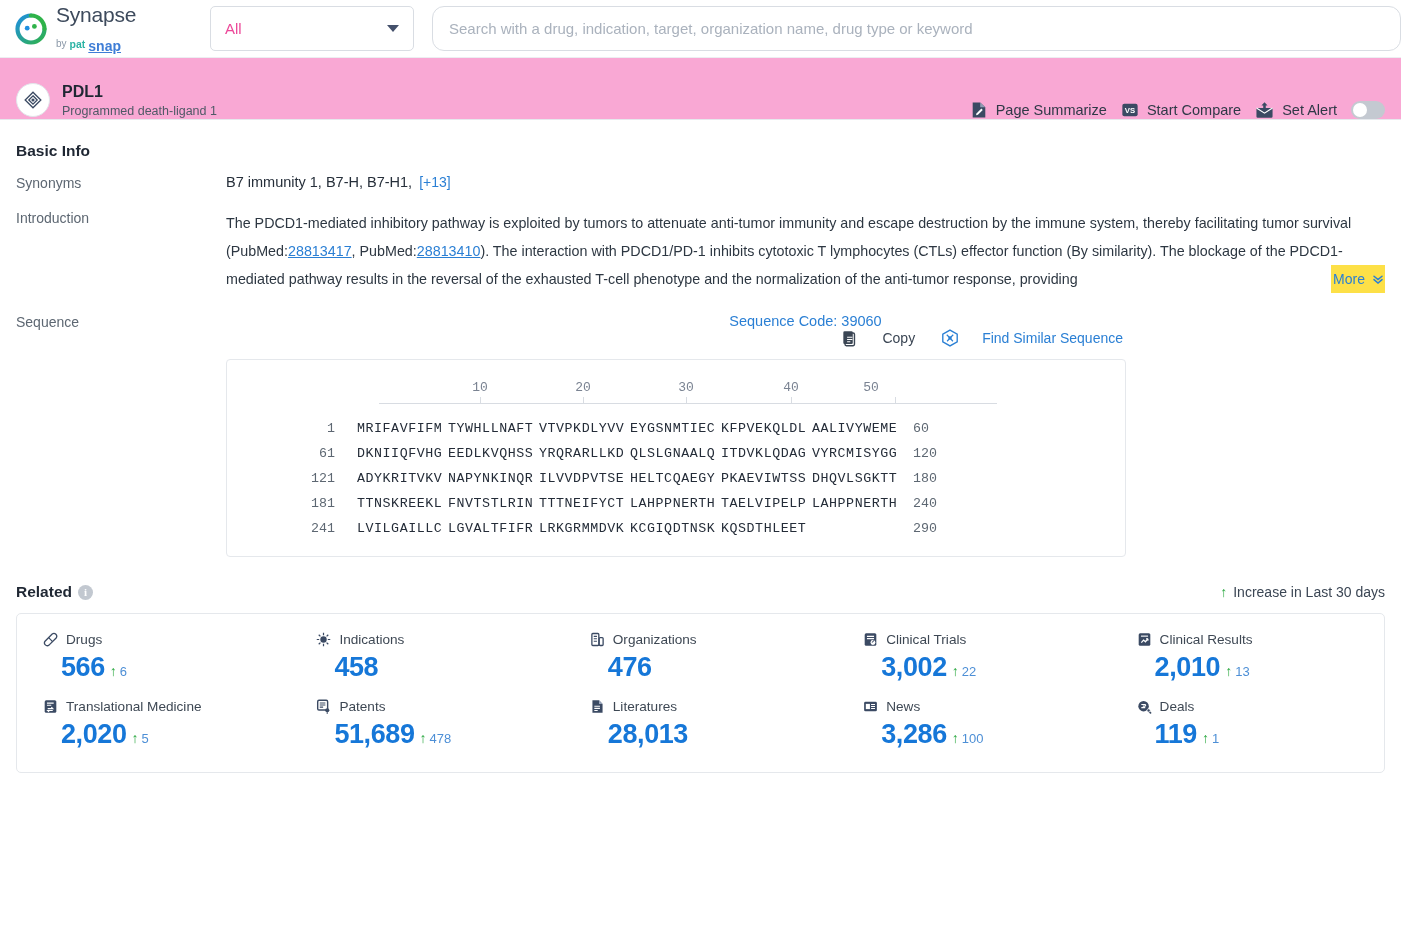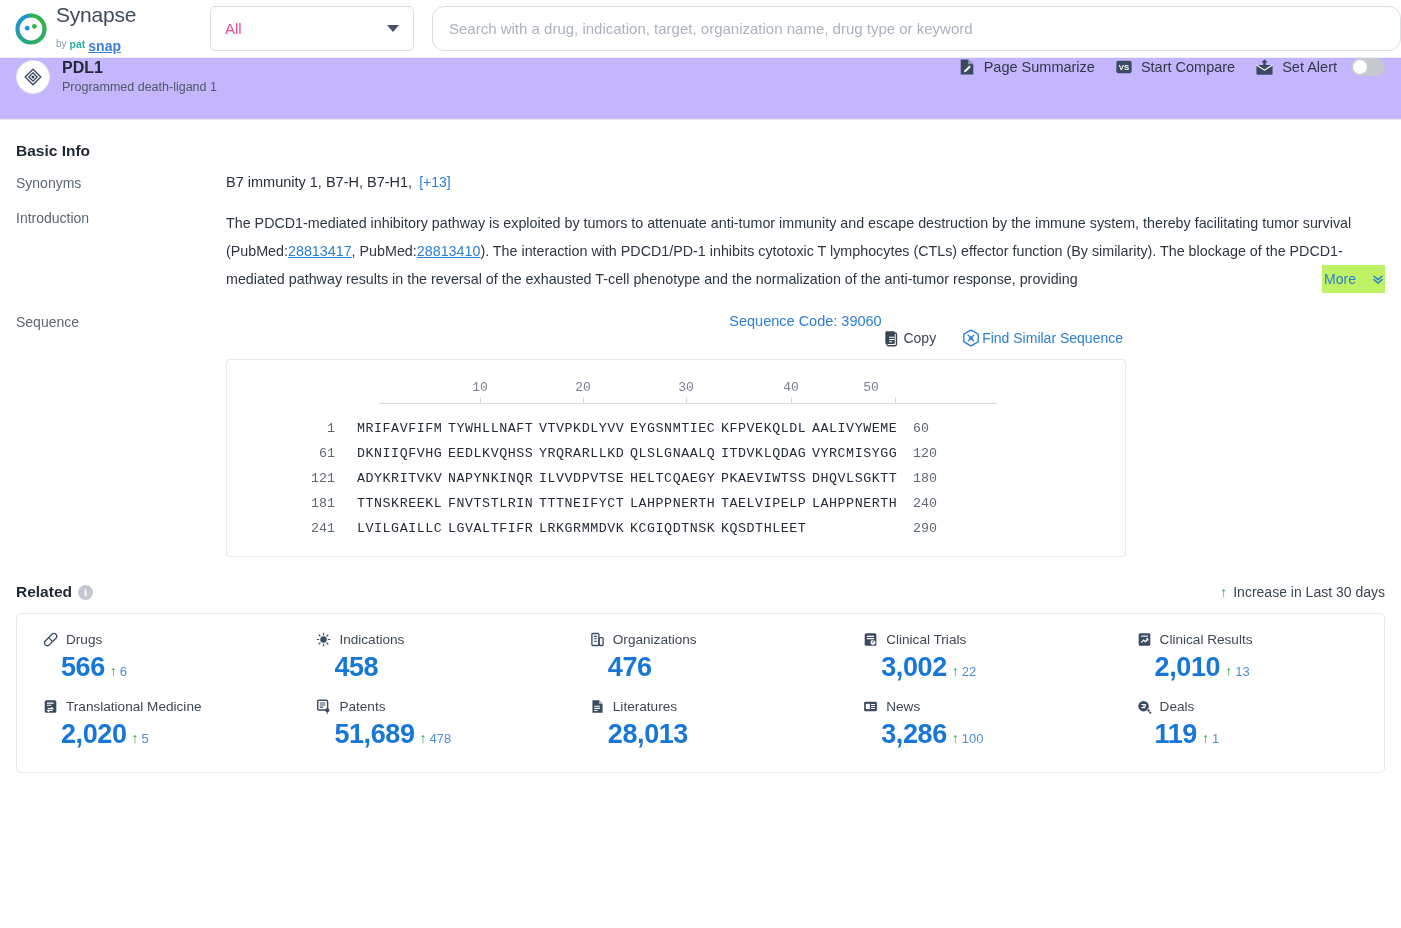--- a/index.html
+++ b/index.html
@@ -64,37 +64,37 @@
     font-family: "Liberation Sans", sans-serif;
     color: #333;
     background: transparent;
   }
   .search-box input::placeholder { color: #aab2bd; }
 
   
   .target-header {
     height: 62px;
     display: flex;
-    align-items: flex-start;
+    align-items: flex-end;
     padding: 0 16px 0 16px;
     border-bottom: 1px solid #e6e9ed;
-    background: #c4b5fd;
+    background: #f9a8d4;
   }
   .target-left { display: flex; align-items: center; gap: 12px; }
   .target-icon-circle {
     width: 34px; height: 34px; border-radius: 50%;
     border: 1px solid #e2e5ea;
     display: flex; align-items: center; justify-content: center;
     background: #fff;
   }
   .target-names { display: flex; flex-direction: column; justify-content: center; }
   .target-title { font-size: 16px; font-weight: bold; color: #1f2733; line-height: 1.25; }
   .target-sub { font-size: 12.5px; color: #4f5966; line-height: 1.3; margin-top: 1px; }
 
-  .target-actions { margin-left: auto; display: flex; align-items: center; gap: 20px; }
+  .target-actions { margin-left: auto; display: flex; align-items: center; gap: 14px; }
   .action-btn { display: flex; align-items: center; gap: 8px; cursor: pointer; }
   .action-btn .lbl { font-size: 14.5px; color: #2f3947; }
   .toggle {
     width: 34px; height: 18px; border-radius: 9px;
     background: #c4c9d1;
     position: relative;
     cursor: pointer;
     margin-left: 6px;
   }
   .toggle .knob {
@@ -125,32 +125,32 @@
 
   .intro-text {
     font-size: 14.3px; line-height: 28px; color: #2d3742;
     position: relative;
     max-height: 84px; overflow: hidden;
     padding-right: 2px;
   }
   .pm-link { color: #2a7fd4; text-decoration: underline; cursor: pointer; }
   .more-link {
     position: absolute; right: 0; bottom: 0;
-    background: #bef264;
+    background: #fde047;
     color: #2a7fd4; cursor: pointer;
     font-size: 14px;
     padding-left: 2px;
-    display: inline-flex; align-items: center; gap: 15px; justify-content: center;
+    display: inline-flex; align-items: center; gap: 6px; justify-content: center;
   }
 
   
   .seq-head { display: flex; align-items: center; flex-direction: column; }
   .seq-code { font-size: 14.5px; color: #2a7fd4; cursor: pointer; }
   .seq-tools { margin-left: auto; display: flex; align-items: center; gap: 26px; padding-right: 262px;}
-  .seq-tool { display: flex; align-items: center; gap: 2px; cursor: pointer; font-size: 14px; }
+  .seq-tool { display: flex; align-items: center; gap: 23px; cursor: pointer; font-size: 14px; }
   .seq-tool.copy .lbl { color: #3b4654; }
   .seq-tool.find .lbl { color: #2a7fd4; }
 
   .seq-card {
     margin-top: 12px;
     border: 1px solid #e5e8ec;
     border-radius: 4px;
     background: #fff;
     height: 198px;
     padding: 18px 16px 0 0;

